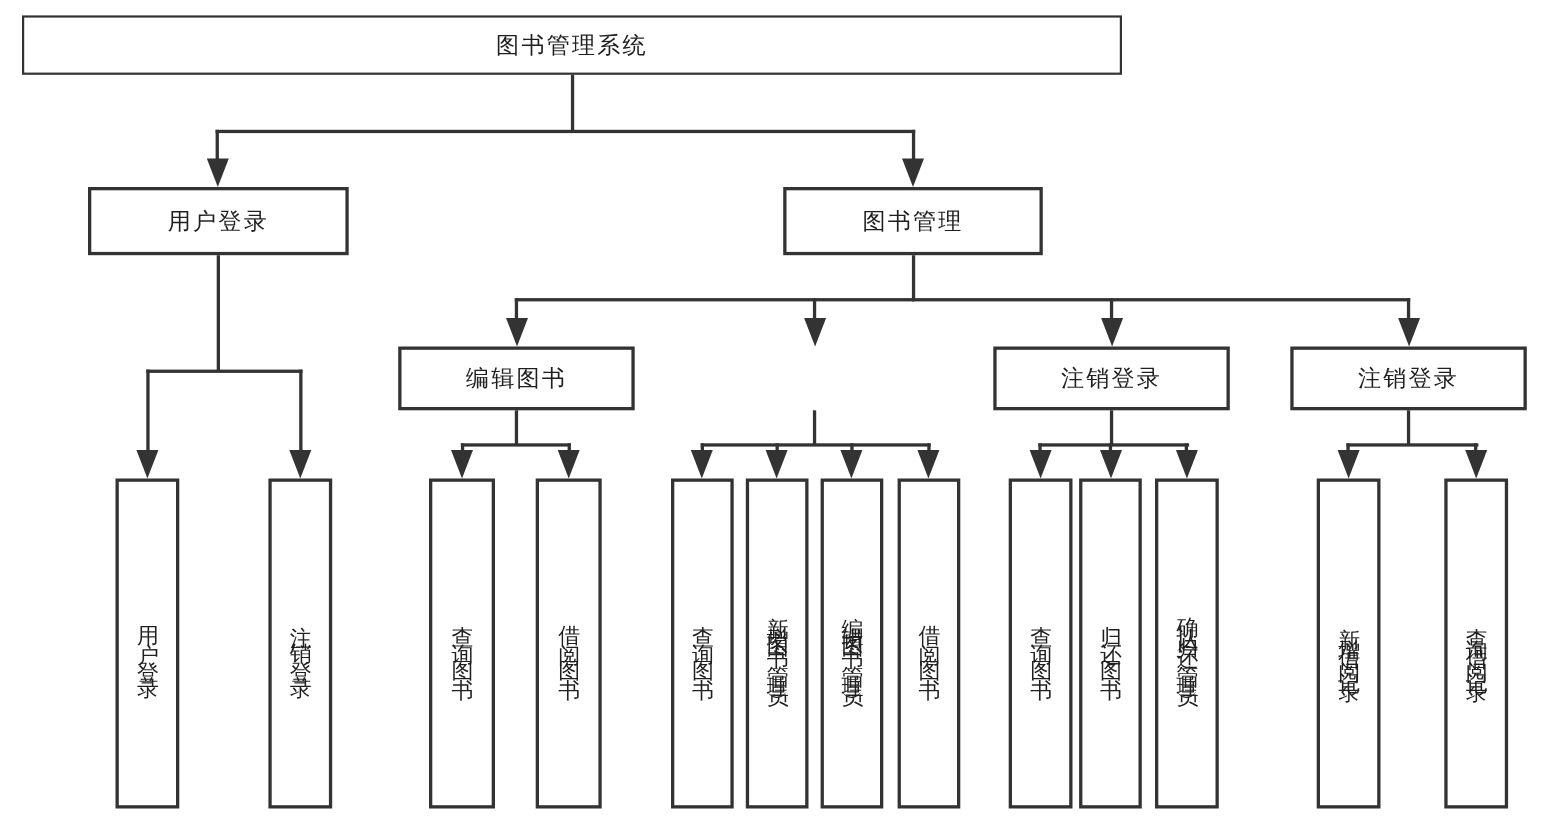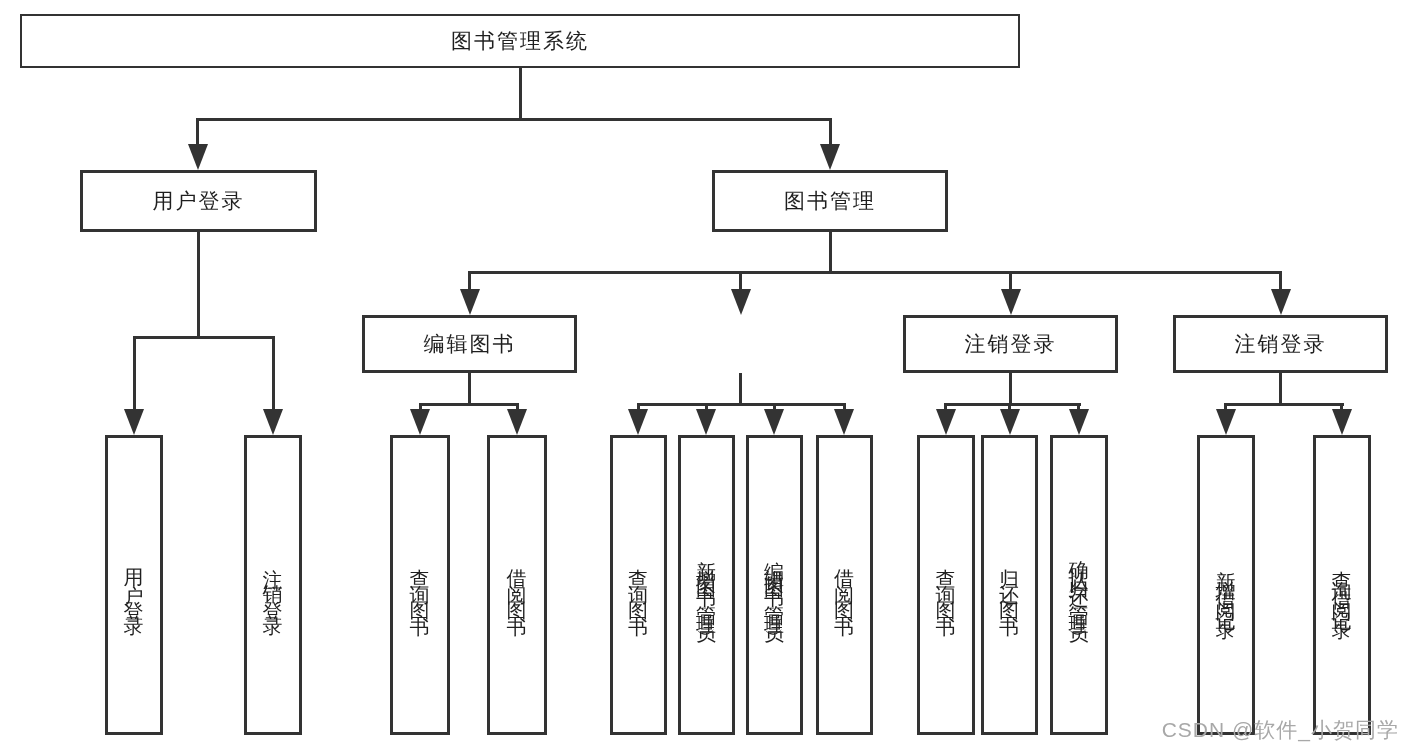--- a/index.html
+++ b/index.html
@@ -179,15 +179,14 @@
   <div class="v-line" style="left:1077px;top:403px;height:10px;"></div>
   <div class="arrow" style="left:1069px;top:409px;"></div>
 
   <div class="v-line" style="left:1279px;top:373px;height:32px;"></div>
   <div class="h-line" style="left:1224px;top:403px;width:120px;"></div>
   <div class="v-line" style="left:1224px;top:403px;height:10px;"></div>
   <div class="arrow" style="left:1216px;top:409px;"></div>
   <div class="v-line" style="left:1340px;top:403px;height:10px;"></div>
   <div class="arrow" style="left:1332px;top:409px;"></div>
 
-  <div class="watermark">CSDN @软件_小贺同学</div>
 
 </div>
 
 </body></html>

